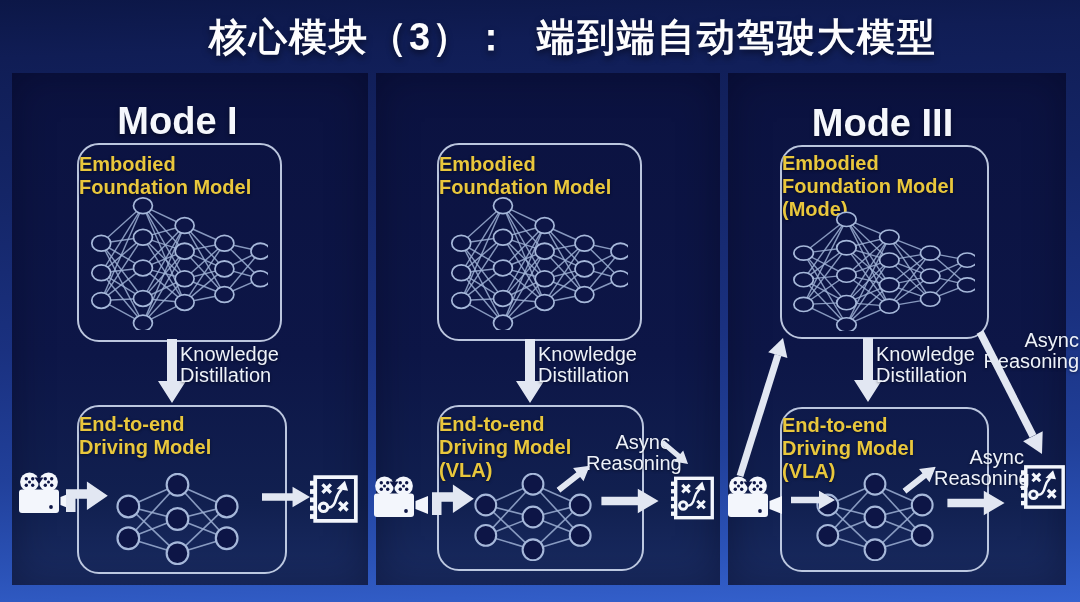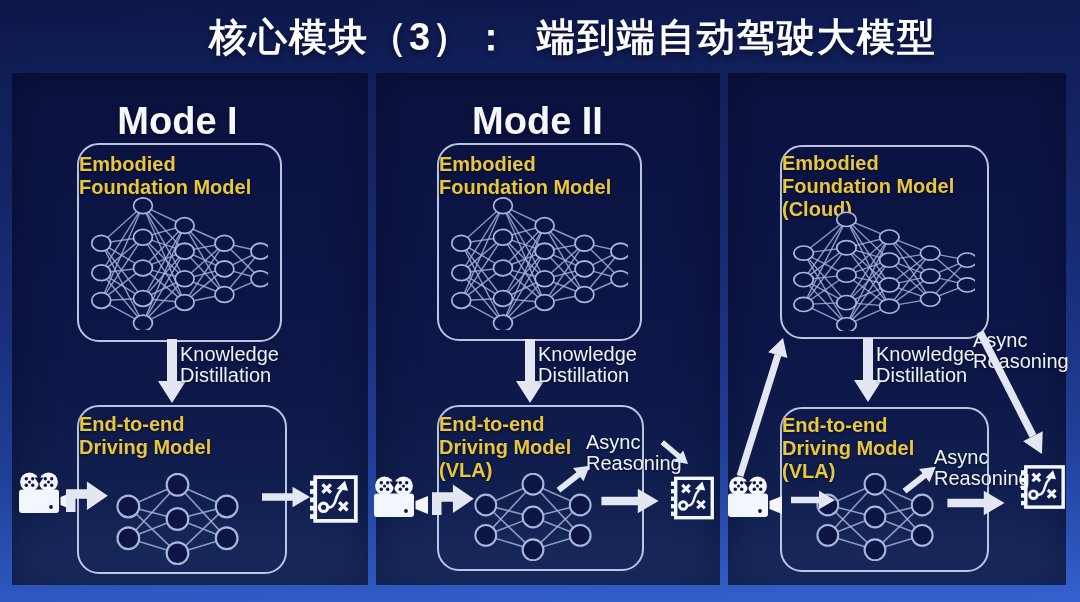--- a/index.html
+++ b/index.html
@@ -17,21 +17,21 @@
     left:0;top:12px;width:1080px;text-align:center;
     color:#fdfdfe;font-size:38px;font-weight:bold;letter-spacing:2px;
     text-shadow:0 3px 6px rgba(0,0,10,.55);white-space:pre;padding-left:33px;
   }
   .mode-title{color:#f5f7fc;font-size:38px;font-weight:bold;text-align:center;
     text-shadow:0 2px 4px rgba(0,0,10,.5);}
   .box{border:2px solid rgba(203,214,236,.92);border-radius:22px;}
   .ylabel{color:#e9c73c;font-weight:bold;font-size:20px;line-height:23px;
     text-shadow:0 1px 3px rgba(0,0,10,.5);}
   .wlabel{color:#eef2f9;font-size:20px;line-height:21px;text-shadow:0 1px 3px rgba(0,0,10,.5);}
-  .wlabel.center{text-align:left;}
+  .wlabel.center{text-align:right;}
   .net-edge{stroke:#9db0d4;stroke-width:1.5;opacity:.85;}
   .net-node{fill:#0d1546;stroke:#a6b8da;stroke-width:1.8;}
   svg[data-net="small"] .net-node{stroke-width:2.6;}
   svg[data-net="small"] .net-edge{stroke-width:2;}
   .arrow{fill:#e2e7f2;}
   .thin{stroke:#e2e7f2;}
   .icon-white{fill:#f3f6fc;}
   .hole{fill:#0d1546;}
   .pb-stroke{stroke:#f3f6fc;fill:none;}
 </style>
@@ -217,21 +217,20 @@
 
   <svg class="abs" style="left:262px;top:484px;" width="48" height="26">
       <use href="#sym-arrow-right"></use>
     </svg>
   <svg class="abs" style="left:310px;top:474px;" width="50" height="50">
       <use href="#sym-playbook"></use>
     </svg>
 
   <div class="abs panel" style="left:376px;top:73px;width:344px;height:512px;"></div>
 
-  <div class="abs mode-title" style="left:437px;top:100px;width:201px;">Mode II</div>
 
   <div class="abs box" style="left:437px;top:143px;width:201px;height:194px;"></div>
   <div class="abs ylabel" style="left:439px;top:153px;width:197px;">
     <div>Embodied</div>
     <div>Foundation Model</div>
   </div>
   <svg class="abs" data-net="big" style="left:448px;top:192px;" width="180" height="138" viewBox="0 0 190 140" preserveAspectRatio="none">
       <line x1="14" y1="52" x2="58" y2="14" class="net-edge"></line>
       <line x1="14" y1="52" x2="58" y2="46" class="net-edge"></line>
       <line x1="14" y1="52" x2="58" y2="77" class="net-edge"></line>
@@ -360,26 +359,27 @@
 
   <svg class="abs" style="left:597px;top:488px;" width="66" height="26">
       <use href="#sym-arrow-right"></use>
     </svg>
   <svg class="abs" style="left:671px;top:475px;" width="45" height="46">
       <use href="#sym-playbook"></use>
     </svg>
 
   <div class="abs panel" style="left:728px;top:73px;width:338px;height:512px;"></div>
 
+  <div class="abs mode-title" style="left:780px;top:102px;width:205px;">Mode III</div>
 
   <div class="abs box" style="left:780px;top:145px;width:205px;height:190px;"></div>
   <div class="abs ylabel" style="left:782px;top:152px;width:201px;">
     <div>Embodied</div>
     <div>Foundation Model</div>
-    <div>(Cloud)</div>
+    <div>(Mode)</div>
   </div>
   <svg class="abs" data-net="big" style="left:790px;top:207px;" width="185" height="124" viewBox="0 0 190 140" preserveAspectRatio="none">
       <line x1="14" y1="52" x2="58" y2="14" class="net-edge"></line>
       <line x1="14" y1="52" x2="58" y2="46" class="net-edge"></line>
       <line x1="14" y1="52" x2="58" y2="77" class="net-edge"></line>
       <line x1="14" y1="52" x2="58" y2="108" class="net-edge"></line>
       <line x1="14" y1="52" x2="58" y2="133" class="net-edge"></line>
       <line x1="14" y1="82" x2="58" y2="14" class="net-edge"></line>
       <line x1="14" y1="82" x2="58" y2="46" class="net-edge"></line>
       <line x1="14" y1="82" x2="58" y2="77" class="net-edge"></line>

